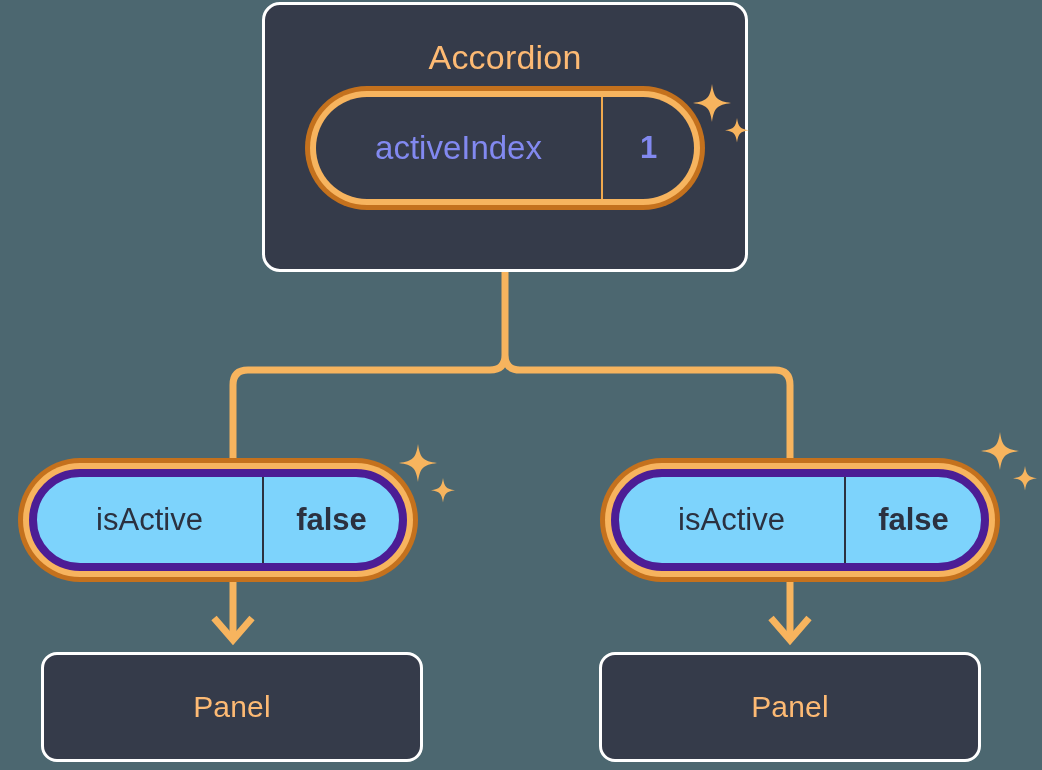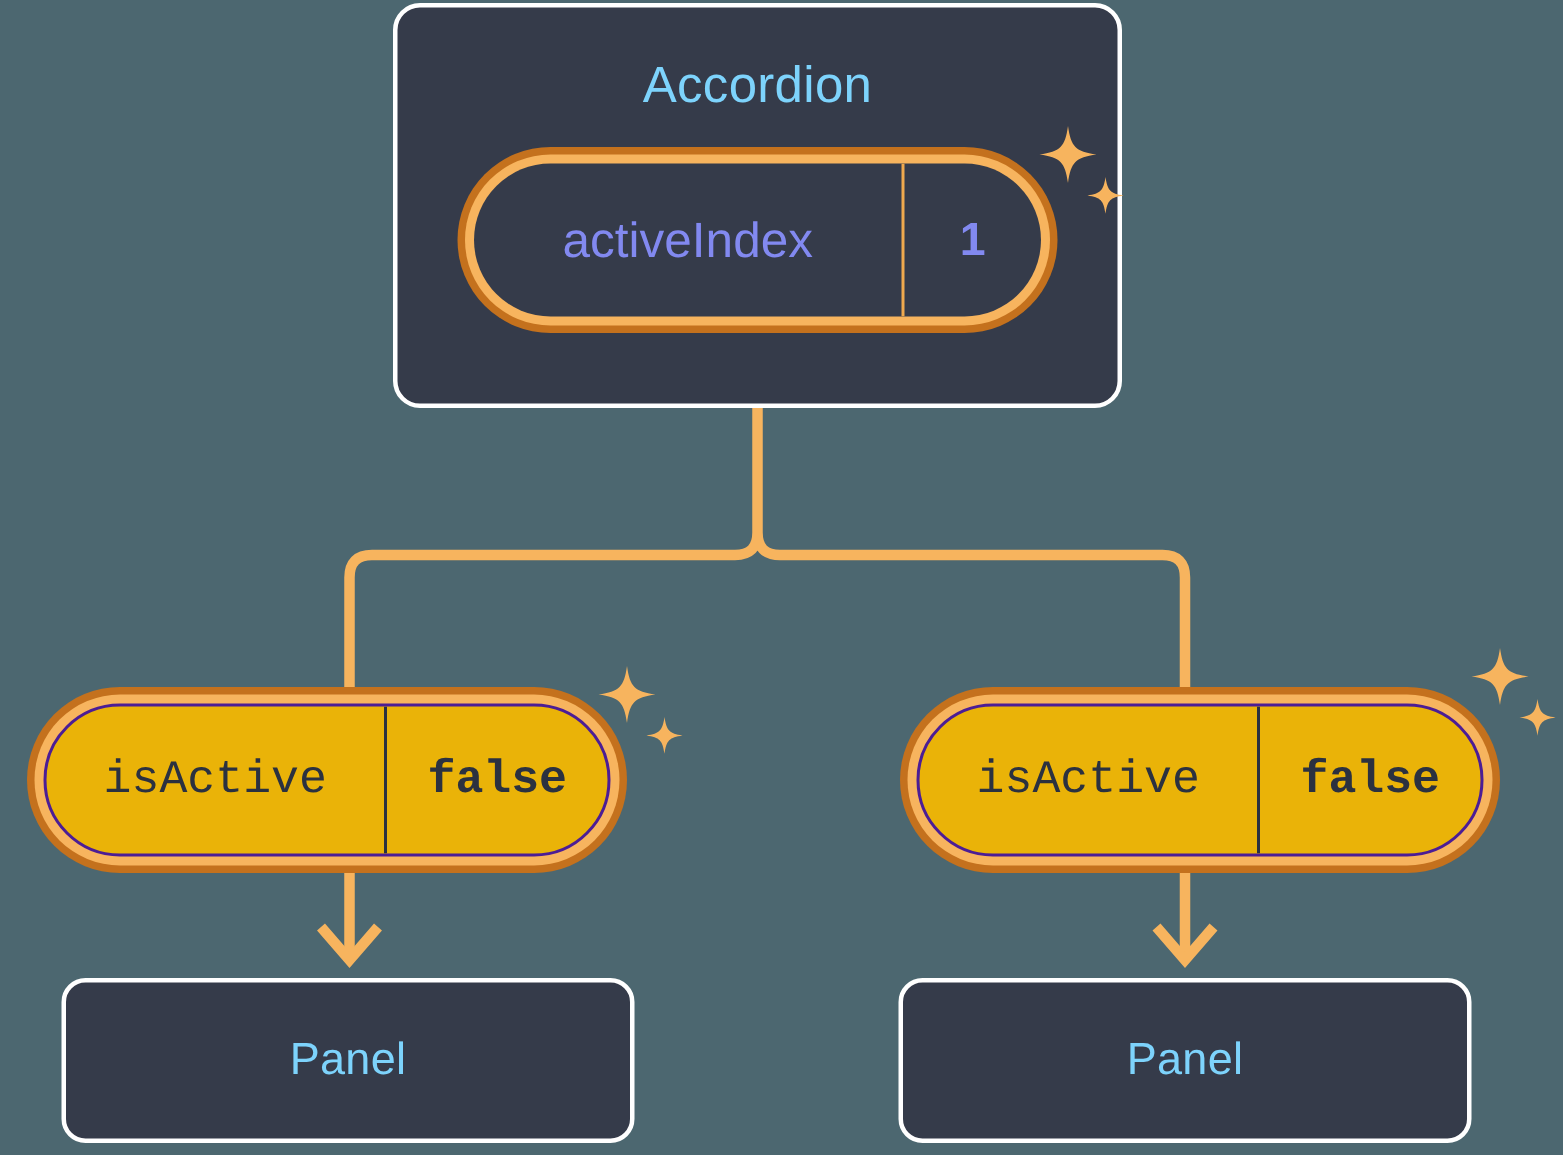--- a/index.html
+++ b/index.html
@@ -34,21 +34,21 @@
   
   .component-box {
     position: absolute;
     box-sizing: border-box;
     background: #353b4a;
     border: 3px solid #ffffff;
     border-radius: 16px;
     z-index: 2;
   }
   .component-title {
-    color: #7dd3fc;
+    color: #fdba74;
     font-size: 34px;
     font-weight: 400;
     text-align: center;
     letter-spacing: 0.2px;
     white-space: nowrap;
   }
 
   
   #accordion-box {
     left: 262px;
@@ -115,36 +115,35 @@
   .pill-dark .pill-label,
   .pill-dark .pill-value {
     color: #8289f0;
   }
   .pill-dark .pill-value {
     border-left: 2px solid #f0a94e;
   }
 
   
   .pill-purple .pill-inner {
-    background: #eab308;
-    border: 2px solid #4c1d95;
-    font-family: Liberation Mono, monospace;
+    background: #7dd3fc;
+    border: 8px solid #4c1d95;
   }
   .pill-purple .pill-label,
   .pill-purple .pill-value {
     color: #2b3140;
   }
   .pill-purple .pill-value {
     border-left: 2px solid #2b3140;
   }
 
   
   #pill-active-index {
     left: 305px;
-    top: 98px;
+    top: 86px;
     width: 400px;
     height: 124px;
   }
   #pill-active-index .pill-label {
     width: 285px;
     font-size: 33px;
   }
   #pill-active-index .pill-value {
     flex: 1;
     font-size: 31px;

